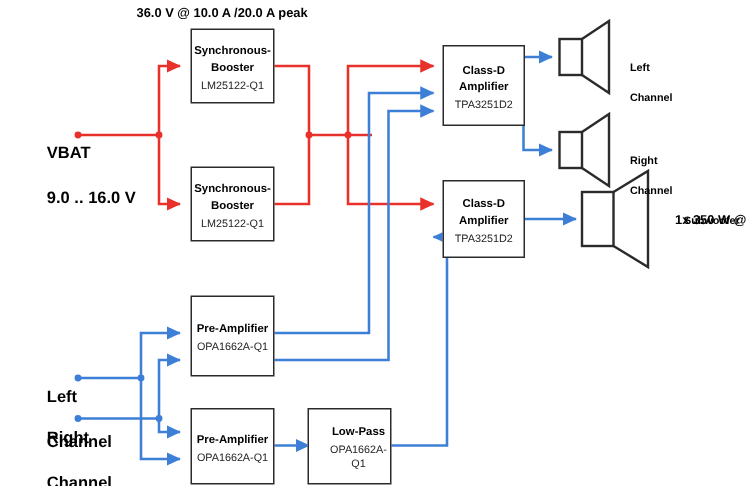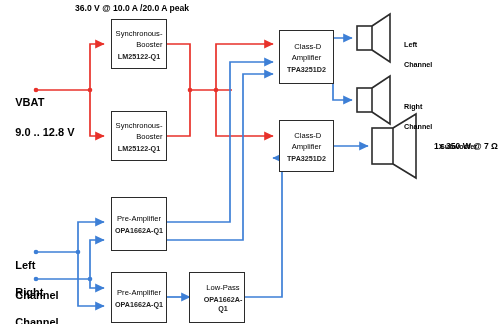--- a/index.html
+++ b/index.html
@@ -1,25 +1,25 @@
 <!DOCTYPE html>
 <html><head>
 <meta charset="utf-8">
 <style>
   html,body{margin:0;padding:0;background:#ffffff;}
   body{width:500px;height:324px;position:relative;overflow:hidden;
        font-family:"Liberation Sans",sans-serif;color:#000;}
-  #diagram-root{position:absolute;left:0;top:0;width:483px;height:324px;}
+  #diagram-root{position:absolute;left:16px;top:0;width:483px;height:324px;}
   svg#wires{position:absolute;left:0;top:0;width:500px;height:324px;}
   .lbl{position:absolute;white-space:pre;line-height:1.25;}
   .blk{position:absolute;box-sizing:border-box;border:1.6px solid #2b2b2b;
        background:#fff;display:flex;flex-direction:column;
        align-items:center;justify-content:center;}
-  .blk .t1{font-size:7.6px;font-weight:normal;text-align:right;line-height:1.45;}
-  .blk .t2{font-size:7.2px;font-weight:bold;text-align:center;margin-top:2px;color:#222;}
+  .blk .t1{font-size:7.6px;font-weight:bold;text-align:center;line-height:1.45;}
+  .blk .t2{font-size:7.2px;font-weight:normal;text-align:center;margin-top:2px;color:#222;}
   .title-lbl{font-size:8.6px;font-weight:bold;}
   .src-lbl{font-size:11px;font-weight:bold;line-height:1.35;}
   .spk-lbl{font-size:7.2px;font-weight:bold;line-height:1.4;}
   .pow-lbl{font-size:8.6px;font-weight:bold;}
 </style>
 </head>
 <body>
 
 <div id="diagram-root">
 
@@ -77,21 +77,21 @@
       <path d="M372,88 L390,76 L390,124 L372,112"></path>
       <rect x="372" y="128" width="21" height="36"></rect>
       <path d="M393,128 L416,114 L416,178 L393,164"></path>
     </g>
   </svg>
 
   <div class="lbl title-lbl" style="left:75px;top:3px;">36.0 V @ 10.0 A /20.0 A peak</div>
 
   <div class="lbl src-lbl" style="left:3px;top:80px;">
     <span>VBAT</span><br>
-    <span>9.0 .. 12.8 V</span>
+    <span>9.0 .. 16.0 V</span>
   </div>
 
   <div class="lbl src-lbl" style="left:3px;top:243px;">
     <span>Left</span><br>
     <span>Channel</span>
   </div>
   <div class="lbl src-lbl" style="left:3px;top:270px;">
     <span>Right</span><br>
     <span>Channel</span>
   </div>

